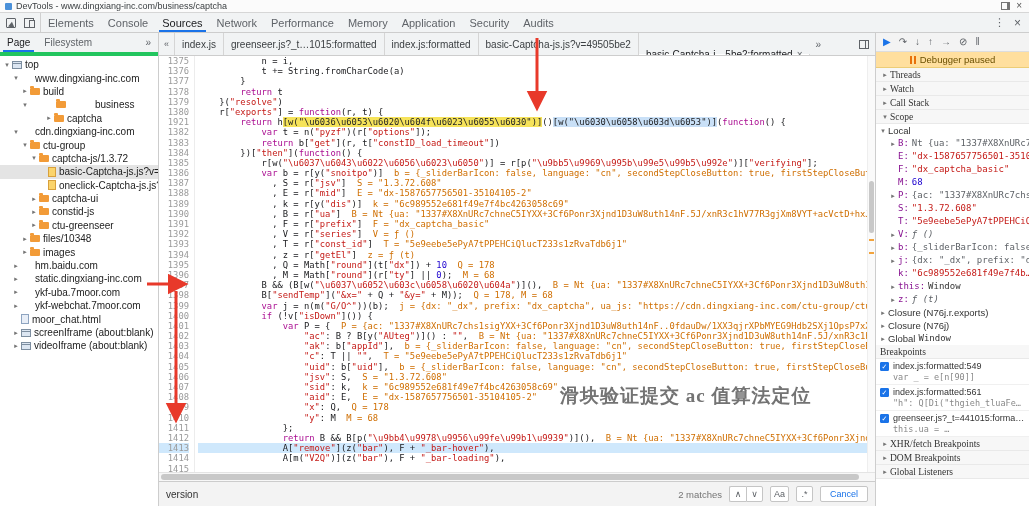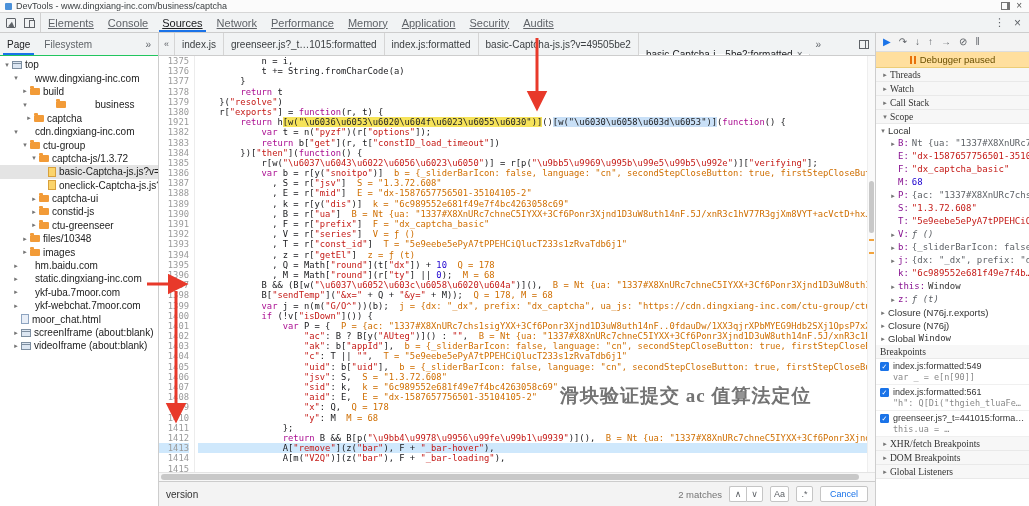--- a/index.html
+++ b/index.html
@@ -20,32 +20,32 @@
   
   .dt-bar { height:20px; background:#f1f3f4; border-bottom:1px solid #cdcdcd; display:flex; align-items:stretch; }
   .dt-icobox { display:flex; align-items:center; gap:8px; padding:0 6px; border-right:1px solid #d0d0d0; }
   .icon-inspect { width:10px; height:10px; border:1px solid #5f6368; border-radius:1px; position:relative; }
   .icon-inspect::after { content:''; position:absolute; right:-3px; bottom:-3px;
     border:3px solid transparent; border-left:6px solid #5f6368; transform:rotate(40deg); }
   .icon-device { width:10px; height:10px; border:1px solid #5f6368; position:relative; background:#f1f3f4; }
   .icon-device::after { content:''; position:absolute; right:-2px; bottom:-1px; width:4px; height:6px;
     border:1px solid #5f6368; background:#f1f3f4; }
   .dt-tabs { display:flex; }
-  .dt-tab { display:flex; align-items:center; padding:0 7px; font-size:11px; color:#5f6368; position:relative; white-space:nowrap;text-decoration:underline; }
+  .dt-tab { display:flex; align-items:center; padding:0 7px; font-size:11px; color:#5f6368; position:relative; white-space:nowrap; }
   .dt-tab.active { color:#202124; }
   .dt-tab.active::after { content:''; position:absolute; left:4px; right:4px; bottom:0; height:2px; background:#1a73e8; }
   .dt-right { margin-left:auto; display:flex; align-items:center; gap:9px; padding:0 8px; color:#5f6368; }
   .kebab { font-size:11px; } .dt-close { font-size:12px; }
 
   
   .main { display:flex; height:473px; position:relative; }
 
   
   .nav-panel { width:159px; flex:none; border-right:1px solid #cdcdcd; display:flex; flex-direction:column; background:#fff; }
-  .nav-tabs { height:23px; flex:none; background:#f1f3f4; border-bottom:1px solid #22c55e;
+  .nav-tabs { height:23px; flex:none; background:#f1f3f4; border-bottom:4px solid #22c55e;
     display:flex; align-items:stretch; font-size:10px; color:#5f6368; }
   .nav-tab { padding:0 7px; display:flex; align-items:center; position:relative; }
   .nav-tab.active { color:#202124; }
   .nav-tab.active::after { content:''; position:absolute; left:3px; right:3px; bottom:0; height:2px; background:#1a73e8; }
   .nav-tab.overflow { margin-left:auto; }
   .tree { flex:1; overflow:hidden; padding-top:2px; }
   .tree-row { height:13.4px; display:flex; align-items:center; font-size:10px; color:#222;
     white-space:nowrap; overflow:hidden; }
   .tree-row.selected { background:#e4e4e4; }
   .tree-arrow { width:10px; flex:none; font-size:7px; color:#747474; text-align:center; }
@@ -195,21 +195,21 @@
         <div class="tree-row" style="padding-left: 20px;">
           <span class="tree-arrow">▸</span>
           <span class="tree-icon ic-folder"></span>
           <span class="tree-label">build</span>
         </div>
         <div class="tree-row" style="padding-left: 20px; gap: 26px;">
           <span class="tree-arrow">▾</span>
           <span class="tree-icon ic-folder"></span>
           <span class="tree-label">business</span>
         </div>
-        <div class="tree-row" style="padding-left: 24px; align-items: center;">
+        <div class="tree-row" style="padding-left: 44px; align-items: center;">
           <span class="tree-arrow">▸</span>
           <span class="tree-icon ic-folder"></span>
           <span class="tree-label">captcha</span>
         </div>
         <div class="tree-row" style="padding-left: 11px;">
           <span class="tree-arrow">▾</span>
           <span class="tree-icon ic-cloud"></span>
           <span class="tree-label">cdn.dingxiang-inc.com</span>
         </div>
         <div class="tree-row" style="padding-left: 20px;">

